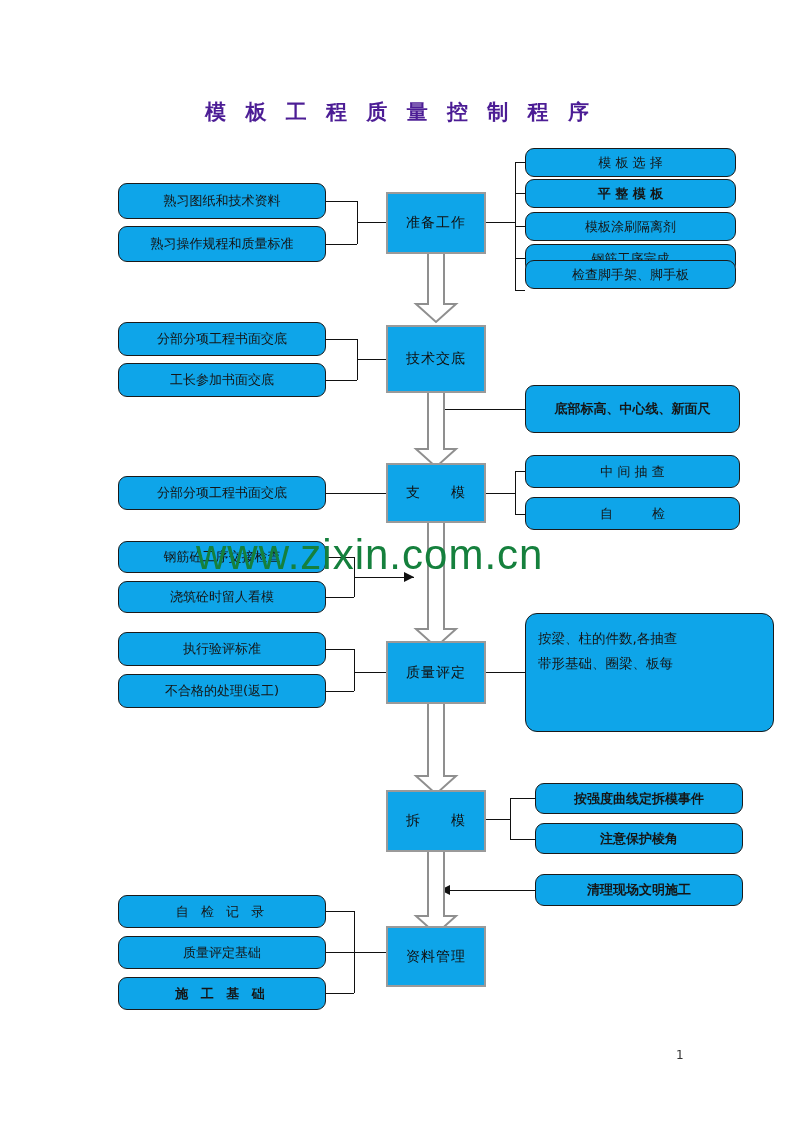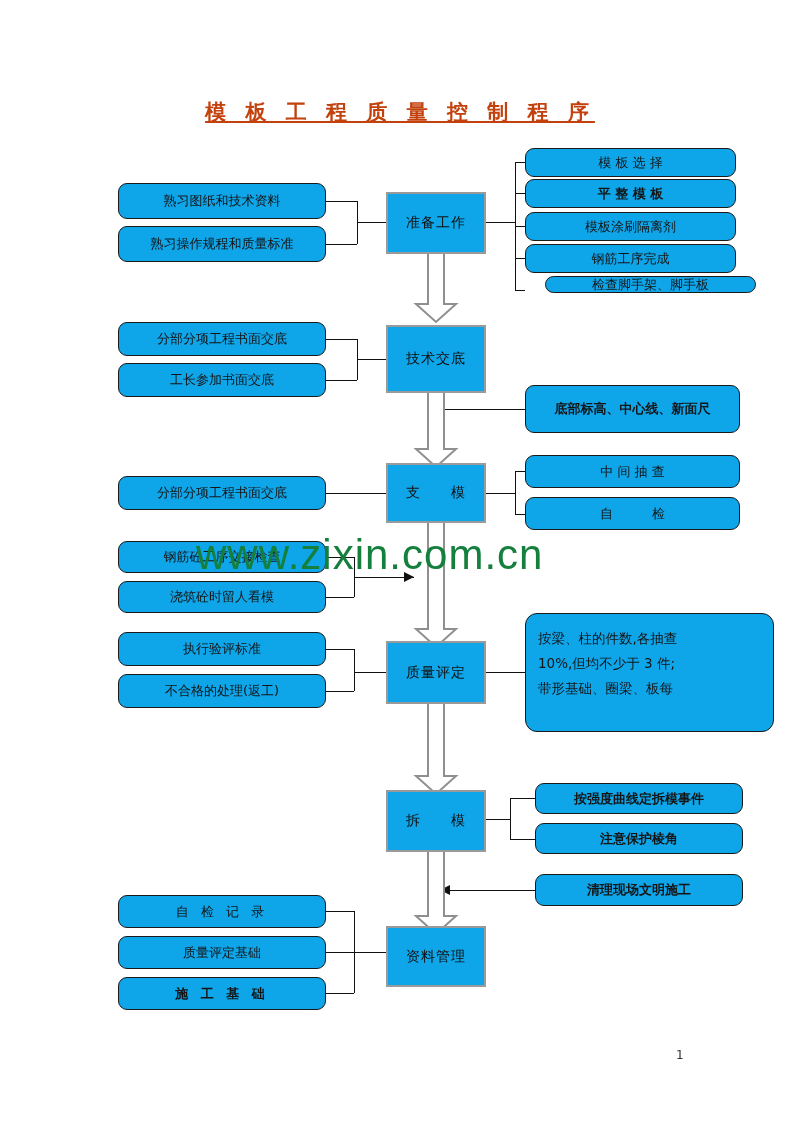--- a/index.html
+++ b/index.html
@@ -16,22 +16,21 @@
   }
   
   #title{
     position:absolute;
     left:0; top:98px;
     width:800px;
     text-align:center;
     font-size:21px;
     font-weight:bold;
     letter-spacing:6px;
-    color:#c2410c;
-    text-decoration:underline;
+    color:#4c1d95;
   }
   
   #watermark{
     position:absolute;
     left:196px; top:531px;
     font-size:42px;
     letter-spacing:1px;
     color:#15803d;
     font-family:"Liberation Sans",sans-serif;
     white-space:nowrap;
@@ -116,21 +115,21 @@
   <div class="h" style="left:326px;top:244px;width:31px;"></div>
   <div class="v" style="left:357px;top:201px;height:43px;"></div>
   <div class="h" style="left:357px;top:222px;width:30px;"></div>
 
   <div class="node sbox" style="left:386px;top:192px;width:100px;height:62px;">准备工作</div>
 
   <div class="node rbox" style="left:525px;top:148px;width:211px;height:29px;">模 板 选 择</div>
   <div class="node rbox" style="left:525px;top:179px;width:211px;height:29px;font-weight:bold;">平 整 模 板</div>
   <div class="node rbox" style="left:525px;top:212px;width:211px;height:29px;">模板涂刷隔离剂</div>
   <div class="node rbox" style="left:525px;top:244px;width:211px;height:29px;">钢筋工序完成</div>
-  <div class="node rbox" style="left:525px;top:276px;width:211px;height:17px;margin-left:20px;">检查脚手架、脚手板</div>
+  <div class="node rbox" style="left:525px;top:260px;width:211px;height:29px;">检查脚手架、脚手板</div>
 
   <div class="h" style="left:486px;top:222px;width:29px;"></div>
   <div class="v" style="left:515px;top:162px;height:129px;"></div>
   <div class="h" style="left:515px;top:162px;width:10px;"></div>
   <div class="h" style="left:515px;top:193px;width:10px;"></div>
   <div class="h" style="left:515px;top:226px;width:10px;"></div>
   <div class="h" style="left:515px;top:258px;width:10px;"></div>
   <div class="h" style="left:515px;top:290px;width:10px;"></div>
 
   <div class="blockarrow" style="left:411px;top:252px;">
@@ -189,21 +188,20 @@
   <div class="node rbox" style="left:118px;top:674px;width:208px;height:34px;">不合格的处理(返工)</div>
   <div class="h" style="left:326px;top:649px;width:28px;"></div>
   <div class="h" style="left:326px;top:691px;width:28px;"></div>
   <div class="v" style="left:354px;top:649px;height:42px;"></div>
   <div class="h" style="left:354px;top:672px;width:32px;"></div>
 
   <div class="node sbox" style="left:386px;top:641px;width:100px;height:63px;">质量评定</div>
 
   <div class="node notebox" style="left:525px;top:613px;width:249px;height:119px;padding-left:12px;">
     <div>按梁、柱的件数,各抽查</div>
-    <div>10%,但均不少于 3 件;</div>
     <div>带形基础、圈梁、板每</div>
   </div>
   <div class="h" style="left:486px;top:672px;width:39px;"></div>
 
   <div class="blockarrow" style="left:411px;top:702px;">
     <svg width="50" height="94" viewBox="0 0 50 94">
       <polygon points="17,0 33,0 33,74 45,74 25,92 5,74 17,74" fill="#ffffff" stroke="#8f8f8f" stroke-width="2"></polygon>
     </svg>
   </div>
 

